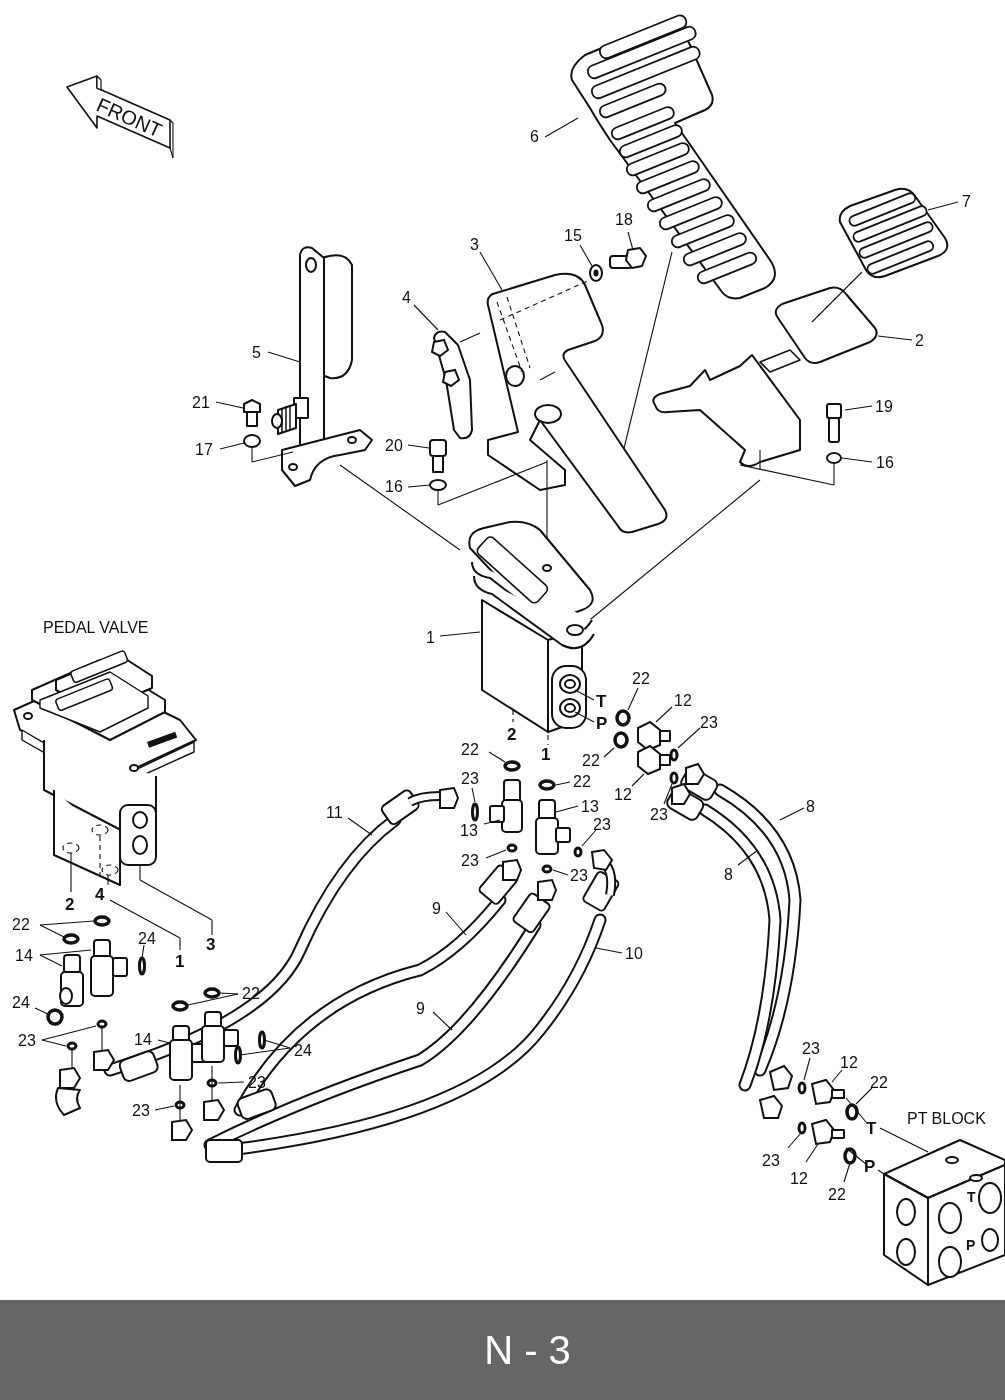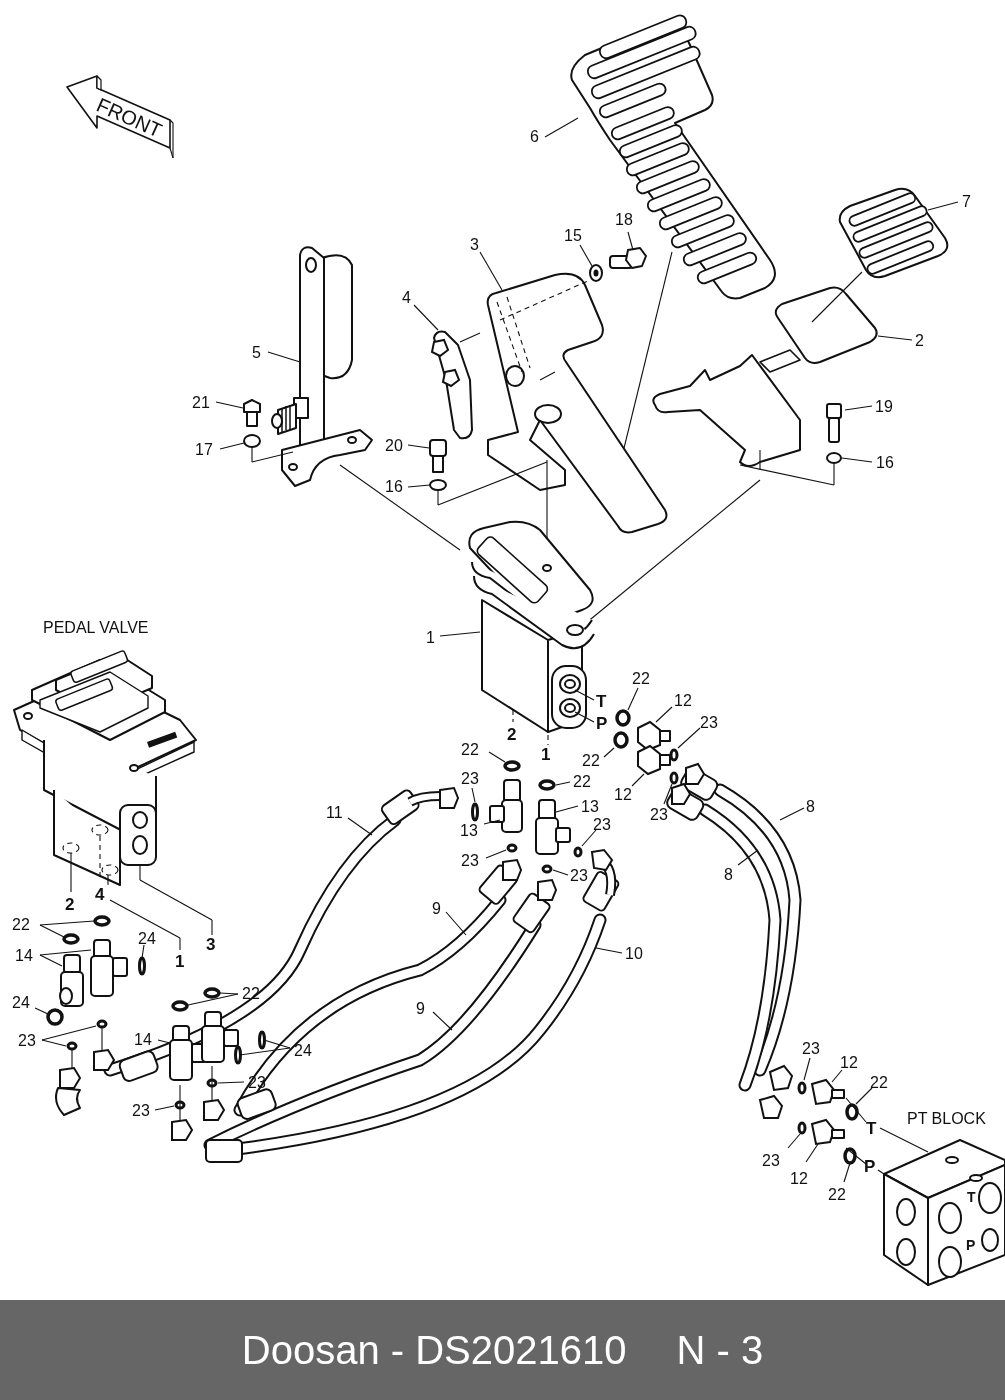--- a/index.html
+++ b/index.html
@@ -469,16 +469,15 @@
     <ellipse class="stroke" cx="950" cy="1218" rx="11" ry="15"></ellipse>
     <ellipse class="stroke" cx="990" cy="1198" rx="11" ry="15"></ellipse>
     <ellipse class="stroke" cx="950" cy="1262" rx="11" ry="15"></ellipse>
     <ellipse class="stroke" cx="990" cy="1240" rx="8" ry="11"></ellipse>
     <text x="967" y="1202" font-size="14" font-weight="bold">T</text>
     <text x="966" y="1250" font-size="14" font-weight="bold">P</text>
   </g>
 </svg>
 
 <div id="footer">
-  <span>Doosan - DS2021610</span>
   <span class="gap"></span>
   <span>N - 3</span>
 </div>
 
 </body></html>

